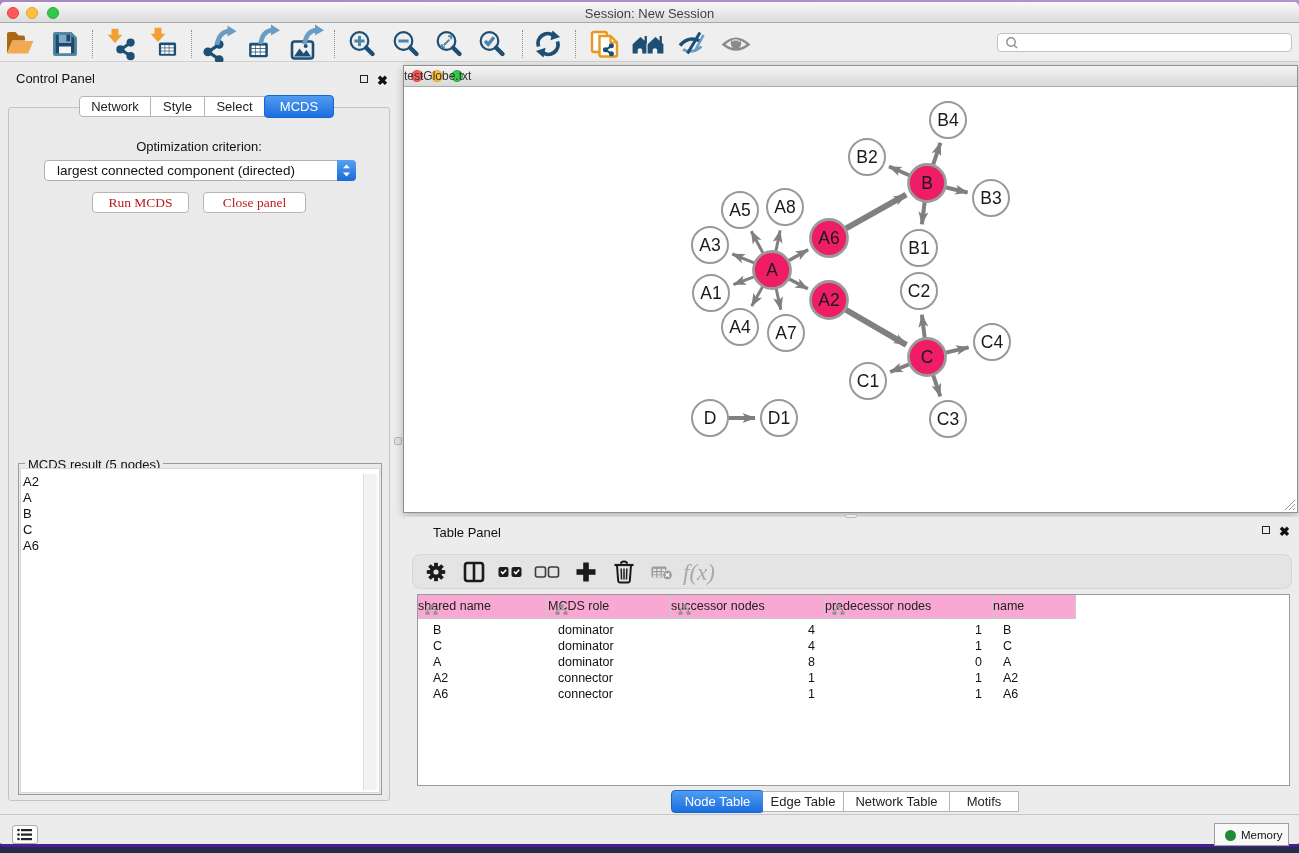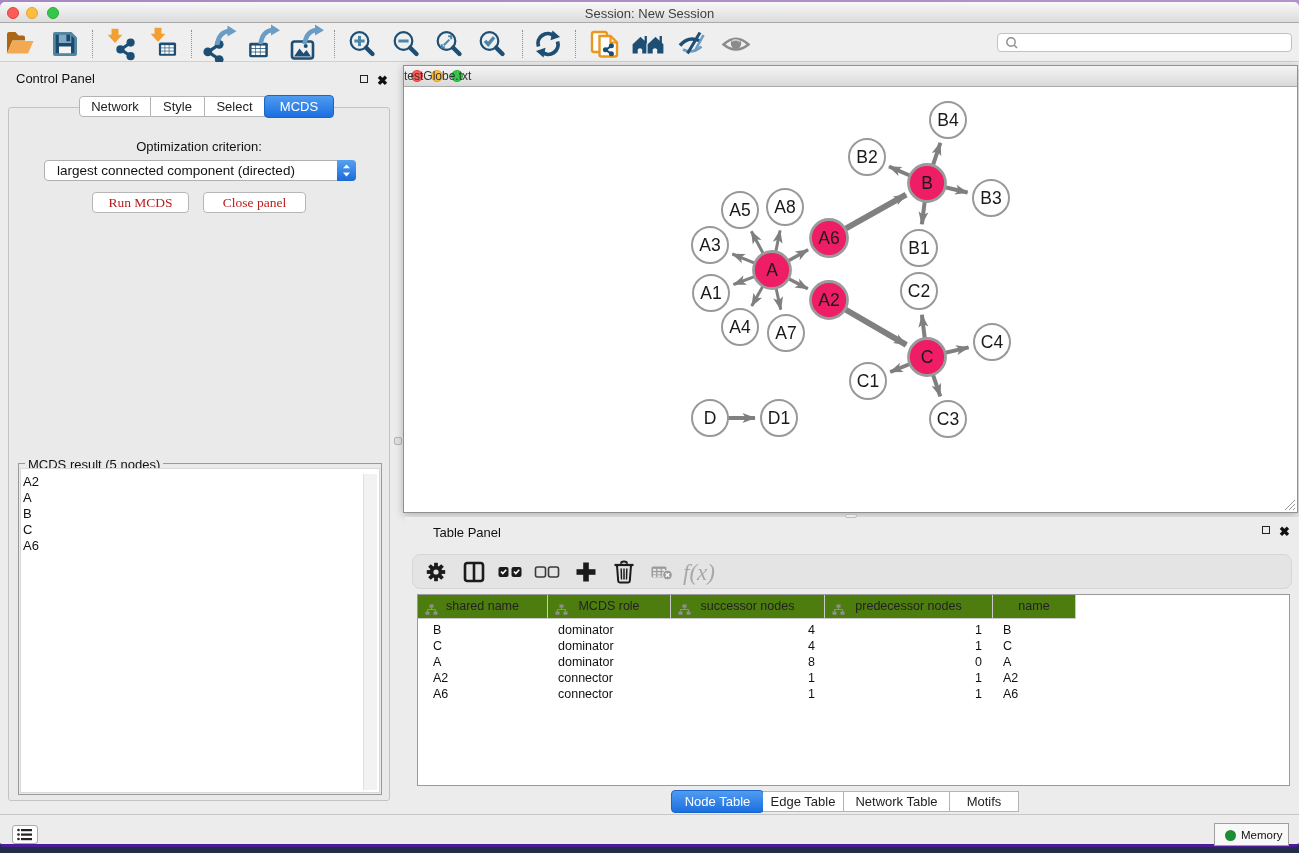--- a/index.html
+++ b/index.html
@@ -54,21 +54,21 @@
 #nw-titlebar .title { position:absolute; left:0; right:0; top:3px; text-align:left; font-size:12px; color:#333; }
 #nw-titlebar .light { top:4px; }
 #nw-canvas { position:absolute; left:0; top:22px; right:0; bottom:0; background:#fff; }
 
 
 #tpanel { left:405px; top:517px; width:894px; height:297px; background:#ececec; }
 #tp-header-t { position:absolute; left:28px; top:8px; font-size:13px; color:#111; }
 #tp-toolbar { position:absolute; left:7px; top:37px; width:880px; height:35px; background:#e4e4e4; border:1px solid #d6d6d6; border-radius:8px; }
 #tp-table { position:absolute; left:12px; top:77px; width:873px; height:192px; background:#fff; border:1px solid #9a9a9a; }
 #tp-thead { position:absolute; left:0; top:0; height:24px; display:flex; }
-.th { height:24px; background:#4d7c0f; border-right:1px solid #c9c9c9; border-bottom:1px solid #c9c9c9; font-size:12.5px; color:#222; position:relative; text-align:center; line-height:23px; }
+.th { height:24px; background:#f9a8d4; border-right:1px solid #c9c9c9; border-bottom:1px solid #c9c9c9; font-size:12.5px; color:#222; position:relative; line-height:23px; }
 .th .hicon { position:absolute; left:7px; top:6px; }
 .trow { position:absolute; left:0; width:100%; height:16px; font-size:12.5px; color:#111; }
 .trow span { position:absolute; }
 #tp-tabs { position:absolute; left:267px; top:274px; height:22px; display:flex; z-index:2; }
 
 
 .wicon-sq { position:absolute; width:8px; height:8px; border:1.3px solid #222; }
 .wicon-x { position:absolute; font-size:13px; color:#111; font-weight:bold; line-height:10px; }
 
 

